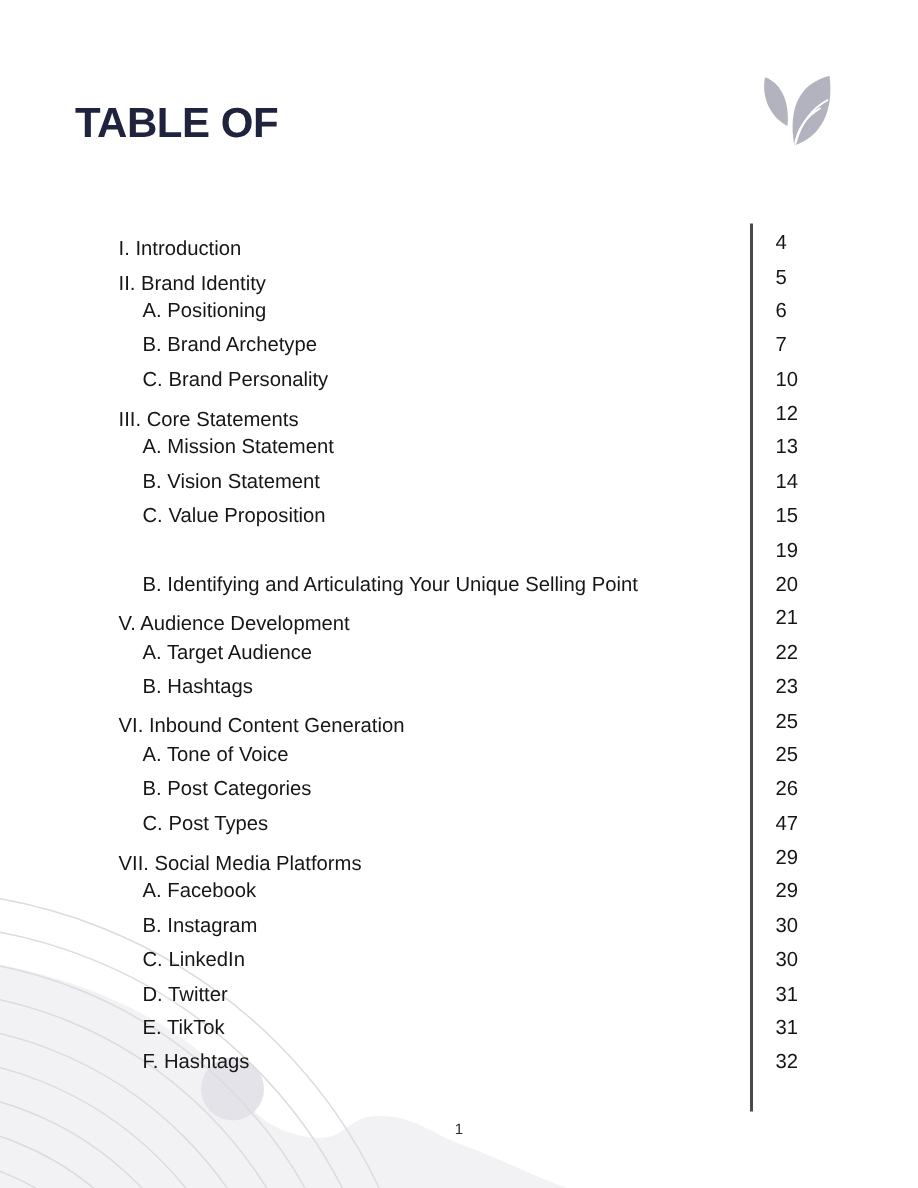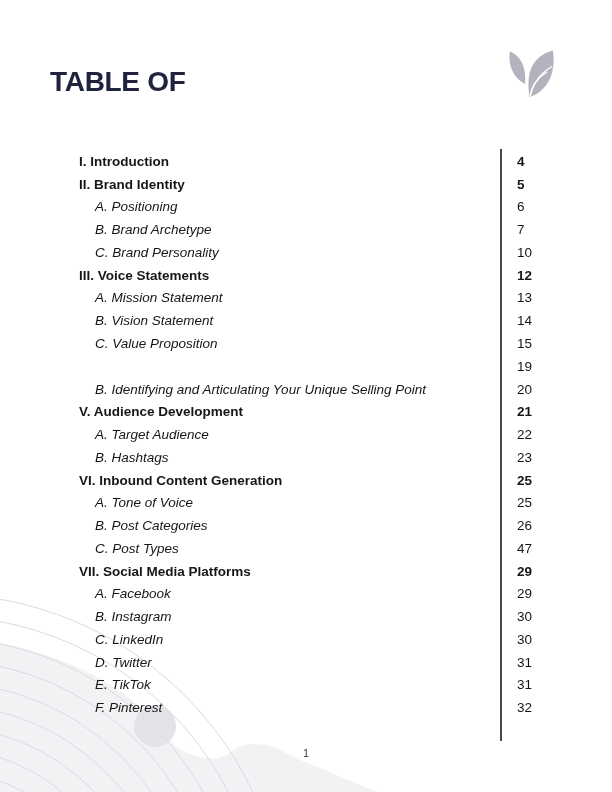--- a/index.html
+++ b/index.html
@@ -28,23 +28,23 @@
     white-space:pre-line;
   }
   .toc{
     position:absolute;left:79px;top:150px;width:481px;z-index:1;
   }
   .toc-row{
     position:relative;height:22.77px;
     display:flex;align-items:center;
     font-size:13.5px;color:var(--c-text);
   }
-  .toc-row.l1{font-weight:700;}
+  .toc-row.l1{font-weight:400;align-items:flex-end;}
   .toc-row.l2{font-weight:400;}
-  .toc-row.l2 .label{padding-left:16px;font-style:italic;}
+  .toc-row.l2 .label{padding-left:16px;}
   .toc-row .pnum{position:absolute;left:438px;top:0;height:100%;display:flex;align-items:center;}
   .divider{
     position:absolute;left:500px;top:149px;width:1.5px;height:592px;
     background:var(--c-divider);z-index:1;
   }
   .footer-num{
     position:absolute;left:0;right:0;top:748px;z-index:1;
     text-align:center;font-size:10px;color:#2b2b2b;
   }
 </style>
@@ -102,21 +102,21 @@
       </div>
       <div class="toc-row l2">
         <span class="label">B. Brand Archetype</span>
         <span class="pnum">7</span>
       </div>
       <div class="toc-row l2">
         <span class="label">C. Brand Personality</span>
         <span class="pnum">10</span>
       </div>
       <div class="toc-row l1">
-        <span class="label">III. Voice Statements</span>
+        <span class="label">III. Core Statements</span>
         <span class="pnum">12</span>
       </div>
       <div class="toc-row l2">
         <span class="label">A. Mission Statement</span>
         <span class="pnum">13</span>
       </div>
       <div class="toc-row l2">
         <span class="label">B. Vision Statement</span>
         <span class="pnum">14</span>
       </div>
@@ -177,20 +177,20 @@
       </div>
       <div class="toc-row l2">
         <span class="label">D. Twitter</span>
         <span class="pnum">31</span>
       </div>
       <div class="toc-row l2">
         <span class="label">E. TikTok</span>
         <span class="pnum">31</span>
       </div>
       <div class="toc-row l2">
-        <span class="label">F. Pinterest</span>
+        <span class="label">F. Hashtags</span>
         <span class="pnum">32</span>
       </div>
     </div>
 
   <div class="footer-num">1</div>
 
 </div>
 
 </body></html>

